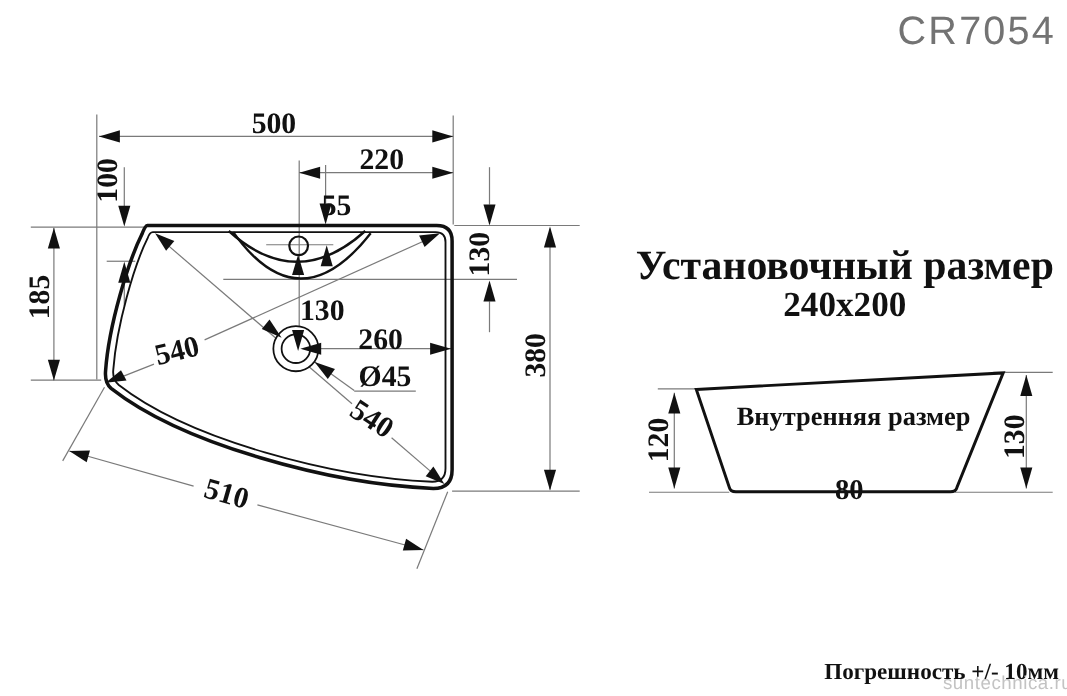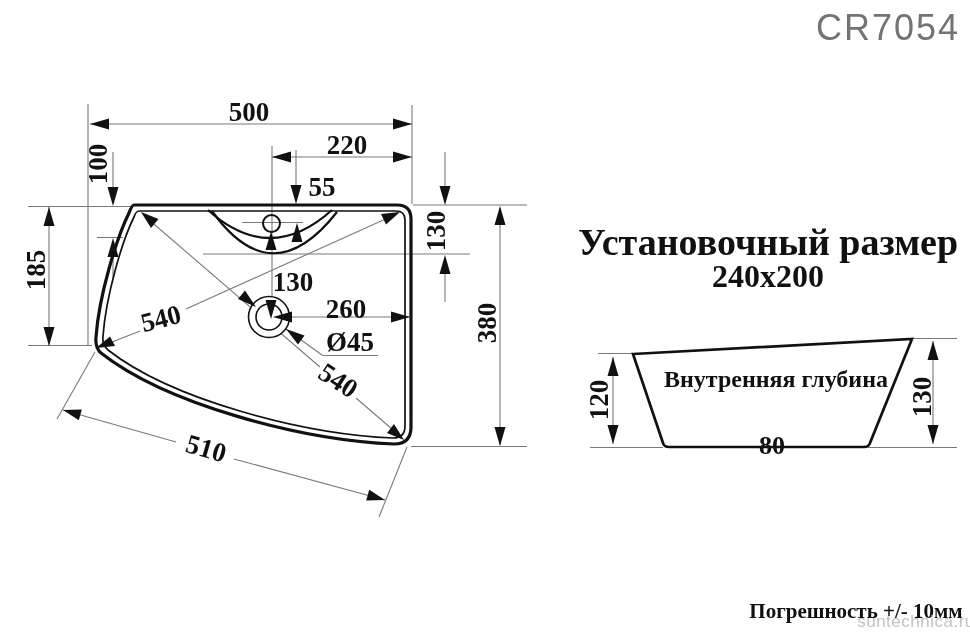--- a/index.html
+++ b/index.html
@@ -143,34 +143,34 @@
     <polygon points="613,444 607.5,425 618.5,425"></polygon>
     <polygon points="933,341 927.5,360 938.5,360"></polygon>
     <polygon points="933,444 927.5,425 938.5,425"></polygon>
   </g>
 </svg>
 
 <div class="lbl model" style="left:888px;top:28px">CR7054</div>
 
 <div class="lbl" style="left:249px;top:112px">500</div>
 <div class="lbl" style="left:347px;top:145px">220</div>
-<div class="lbl" style="left:322px;top:187px">55</div>
+<div class="lbl" style="left:306px;top:187px">55</div>
 <div class="lbl rot" style="left:98px;top:164px">100</div>
 <div class="lbl rot" style="left:36px;top:270px">185</div>
 <div class="lbl rot" style="left:436px;top:231px">130</div>
 <div class="lbl rot" style="left:487px;top:323px">380</div>
 <div class="lbl" style="left:293px;top:282px">130</div>
 <div class="lbl" style="left:346px;top:309px">260</div>
 <div class="lbl" style="left:350px;top:342px">Ø45</div>
 <div class="lbl tiltL" style="left:161px;top:319px">540</div>
 <div class="lbl tiltR" style="left:338px;top:381px">540</div>
 <div class="lbl tiltB" style="left:206px;top:449px">510</div>
 
 <div class="lbl inst1" style="left:768px;top:242px">Установочный размер</div>
 <div class="lbl inst2" style="left:768px;top:276px">240x200</div>
 
-<div class="lbl depth1" style="left:776px;top:379px">Внутренняя глубина</div>
+<div class="lbl depth1" style="left:776px;top:379px">Внутренняя размер</div>
 <div class="lbl depth2" style="left:772px;top:406px">80</div>
 <div class="lbl rot" style="left:599px;top:400px">120</div>
 <div class="lbl rot" style="left:922px;top:397px">130</div>
 
 <div class="lbl tol" style="left:856px;top:611px">Погрешность +/- 10мм</div>
 <div class="lbl wm" style="left:916px;top:621px">suntechnica.ru</div>
 
 </body></html>

